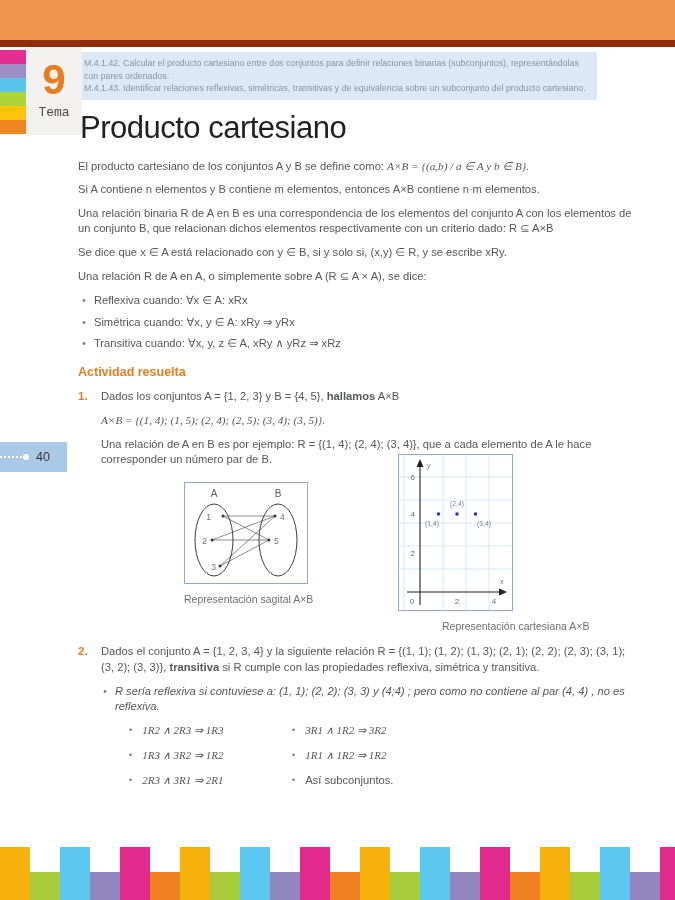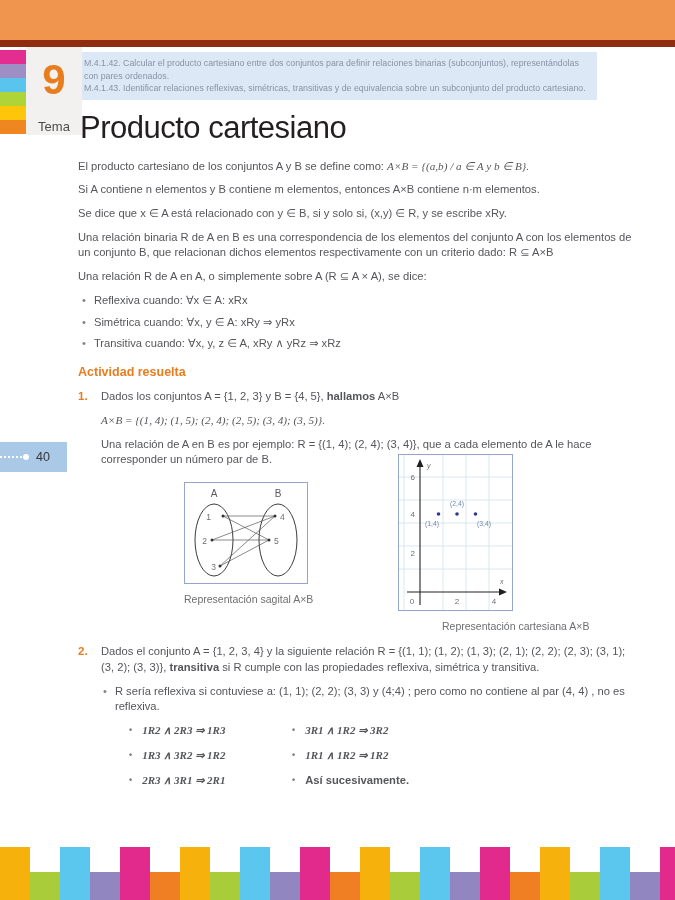--- a/index.html
+++ b/index.html
@@ -10,21 +10,21 @@
   
   .topbar { height:40px; background:var(--top-bar); }
   .top-strip { height:7px; background:var(--top-strip); }
 
   
   .theme-tab { position:absolute; left:0; top:47px; }
   .stripes { position:absolute; left:0; top:3px; width:26px; }
   .stripe { height:14px; }
   .theme-box { position:absolute; left:26px; top:0; width:56px; height:88px; background:#f2f1ef; text-align:center; }
   .theme-number { font-size:42px; line-height:42px; font-weight:bold; color:var(--accent-orange); margin-top:12px; }
-  .theme-label { font-size:13px; color:#4c4c4e; margin-top:18px; }
+  .theme-label { font-size:13px; color:#4c4c4e; margin-top:4px;font-family:Liberation Mono, monospace; }
 
   
   .objectives { margin:5px 16px 0 76px; width:505px; background:var(--objectives-bg);
     color:var(--objectives-text); font-size:8.8px; line-height:12.5px; padding:5px 8px; }
 
   
   .title { margin:10px 0 0 80px; font-size:31px; font-weight:400; color:#231f20; letter-spacing:-0.5px; }
 
   
   .content { margin:13px 34px 0 78px; color:var(--body-text); font-size:11.2px; line-height:15.3px; }
@@ -46,27 +46,27 @@
   .figures { display:flex; align-items:flex-start; margin:15px 0 8px 83px; }
   .fig { margin:0; }
   .fig-box { border:1px solid var(--figure-border); background:#fff; }
   .fig-sagittal .fig-box { width:122px; height:100px; }
   .fig-cartesian { margin-left:90px; margin-top:-28px; }
   .fig-cartesian .fig-box { width:113px; height:155px; }
   figcaption { display:block; text-align:left; white-space:nowrap; font-size:10.5px; color:#6d6e71; margin-top:8px; }
   .fig-sagittal figcaption { width:124px; }
   .fig-cartesian figcaption { width:115px;margin-left:44px; }
 
-  ul.sub-bullets { list-style:none; margin:4px 0 0 2px; padding:0; }
+  ul.sub-bullets { list-style:none; margin:4px 0 0 2px; padding:0;font-style:italic; }
   ul.sub-bullets li { margin-bottom:8.5px; display:flex; }
   ul.sub-bullets li::before { content:"\2022"; color:#808184; margin-right:8px; }
 
   .transitive { display:flex; margin:0 0 0 28px; }
   .trans-col { list-style:none; padding:0; margin:0; width:163px; }
-  .trans-col li { margin-bottom:10px; display:flex; align-items:flex-start;font-weight:bold; }
+  .trans-col li { margin-bottom:10px; display:flex; align-items:flex-start; }
   .trans-col li::before { content:"\2022"; font-size:9px; color:#77787b; margin-right:10px; }
   .trans-math { font-style:italic; font-family:"Liberation Serif", serif; font-size:11px; }
   .trans-plain { font-style:normal; font-family:"Liberation Sans", sans-serif; font-size:11.2px; }
 
   
   .page-marker { position:absolute; left:0; top:442px; width:67px; height:30px;
     background:var(--page-marker-bg); display:flex; align-items:center; color:#38383a; font-size:12.5px; }
   .dotline { width:22px; border-top:2px dotted #fff; margin-right:1px; }
   .dotend { width:6px; height:6px; background:#fff; border-radius:50%; margin-right:7px; }
 
@@ -105,22 +105,22 @@
   <div class="objectives">
     <div>M.4.1.42. Calcular el producto cartesiano entre dos conjuntos para definir relaciones binarias (subconjuntos), representándolas con pares ordenados.</div>
     <div>M.4.1.43. Identificar relaciones reflexivas, simétricas, transitivas y de equivalencia sobre un subconjunto del producto cartesiano.</div>
   </div>
 
   <h1 class="title">Producto cartesiano</h1>
 
   <div class="content">
     <p><span>El producto cartesiano de los conjuntos A y B se define como:</span> <span class="math">A×B = {(a,b) / a ∈ A y b ∈ B}.</span></p>
     <p>Si A contiene n elementos y B contiene m elementos, entonces A×B contiene n·m elementos.</p>
+    <p>Una relación binaria R de A en B es una correspondencia de los elementos del conjunto A con los elementos de un conjunto B, que relacionan dichos elementos respectivamente con un criterio dado: R ⊆ A×B</p>
     <p>Se dice que  x ∈ A  está relacionado con y ∈ B, si y solo si, (x,y) ∈ R, y se escribe xRy.</p>
-    <p>Una relación binaria R de A en B es una correspondencia de los elementos del conjunto A con los elementos de un conjunto B, que relacionan dichos elementos respectivamente con un criterio dado: R ⊆ A×B</p>
     <p>Una relación R de A en A, o simplemente sobre A (R ⊆ A × A),  se dice:</p>
 
     <ul class="bullets">
       <li>
           <span>Reflexiva cuando: ∀x ∈ A: xRx</span>
         </li>
       <li>
           <span>Simétrica cuando: ∀x, y ∈ A: xRy ⇒ yRx</span>
         </li>
       <li>
@@ -232,21 +232,21 @@
               </li>
           </ul>
           <ul class="trans-col">
             <li>
                 <span class="trans-math">3R1 ∧ 1R2 ⇒ 3R2</span>
               </li>
             <li>
                 <span class="trans-math">1R1 ∧ 1R2 ⇒ 1R2</span>
               </li>
             <li>
-                <span class="trans-plain">Así sucesivamente.</span>
+                <span class="trans-plain">Así subconjuntos.</span>
               </li>
           </ul>
         </div>
       </div>
     </div>
   </div>
 
   <div class="page-marker">
     <span class="dotline"></span>
     <span class="dotend"></span>

